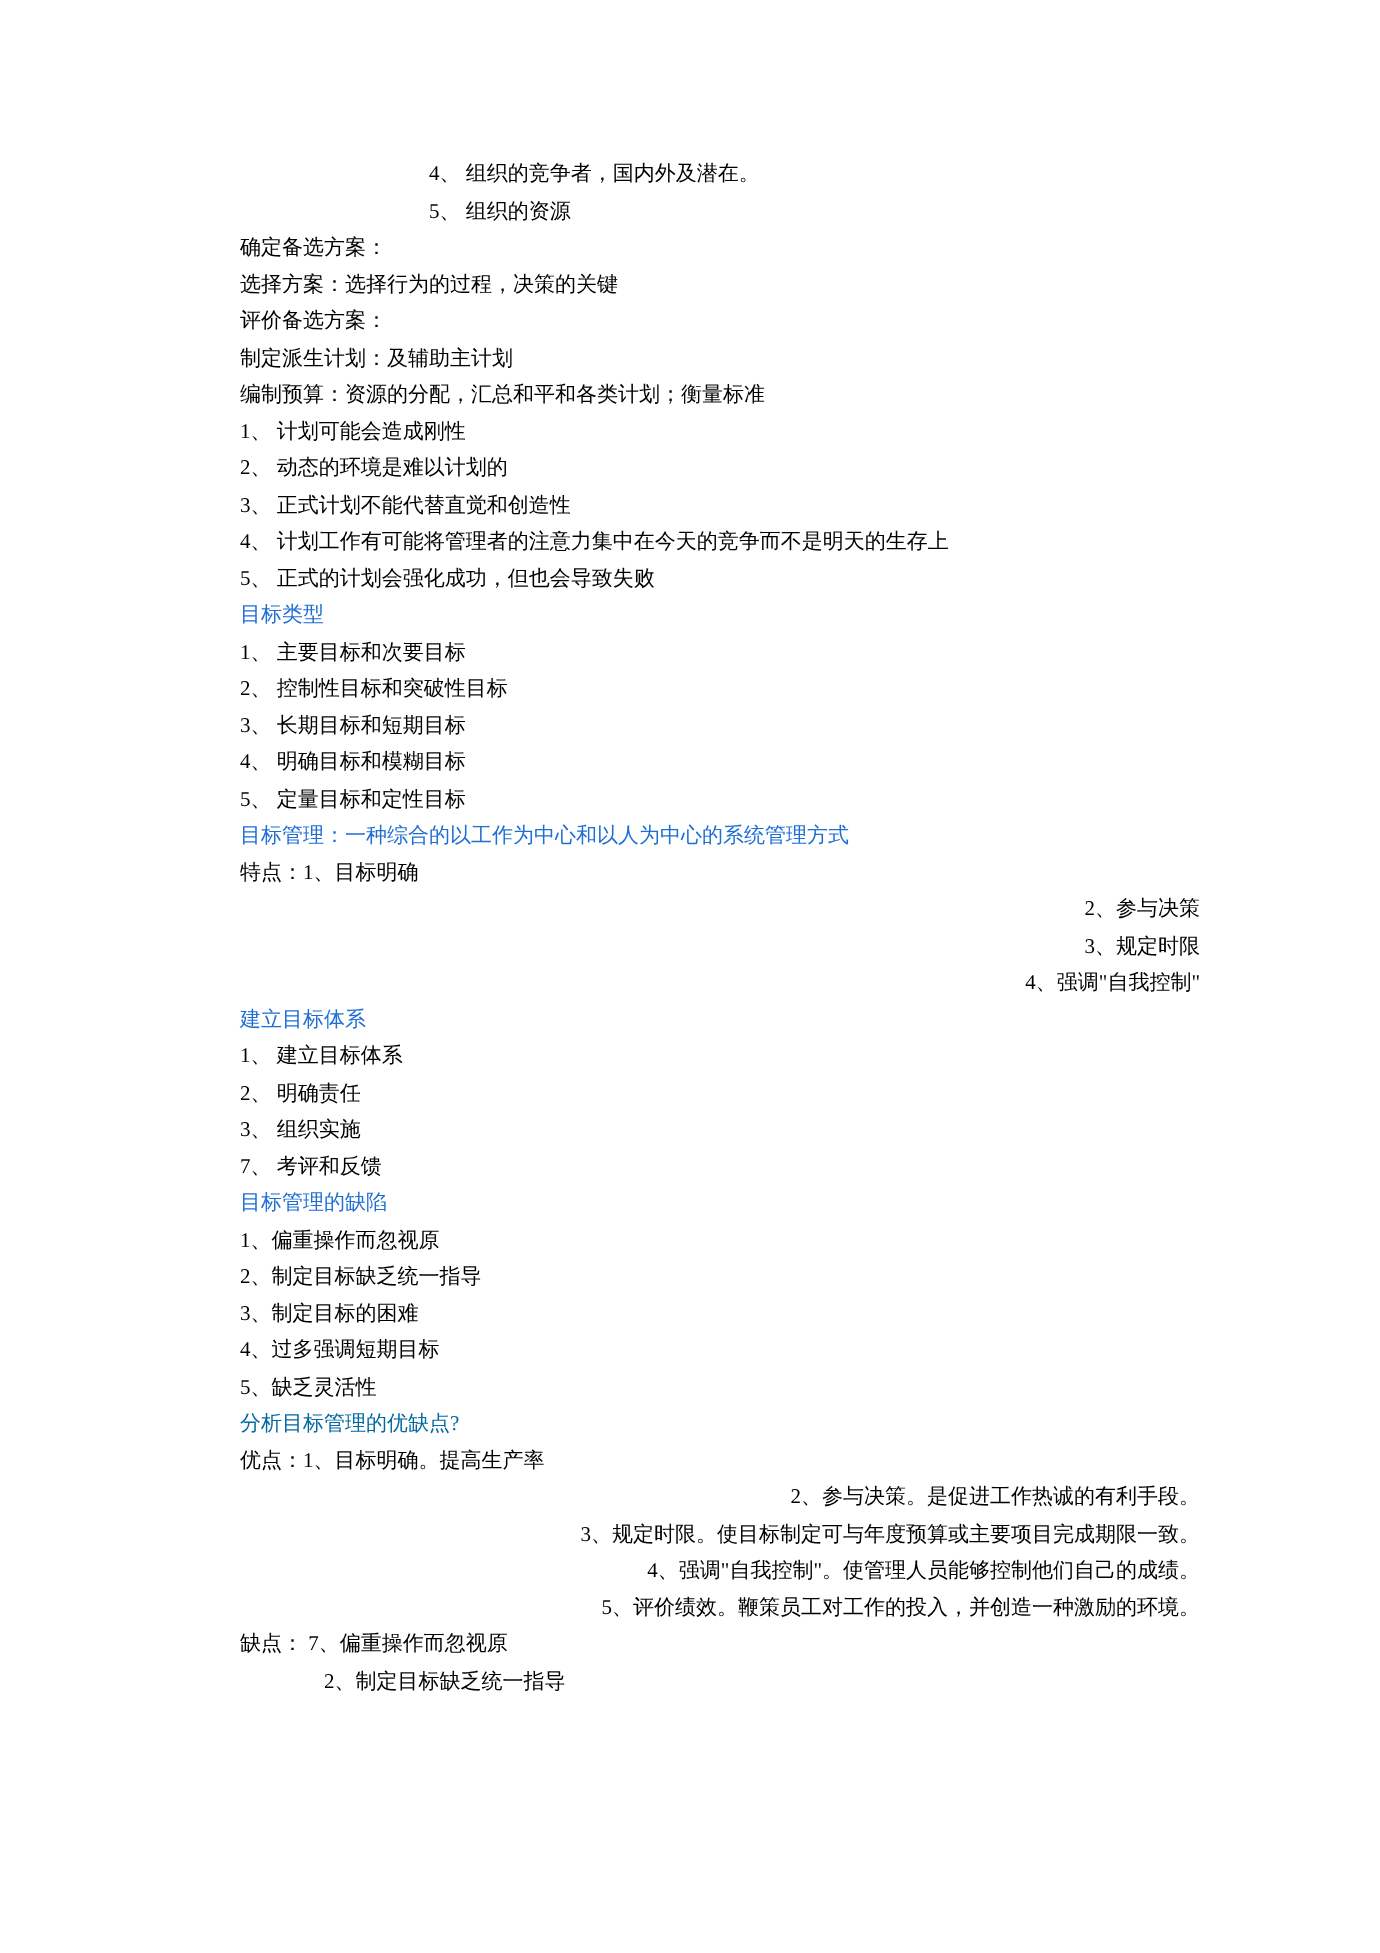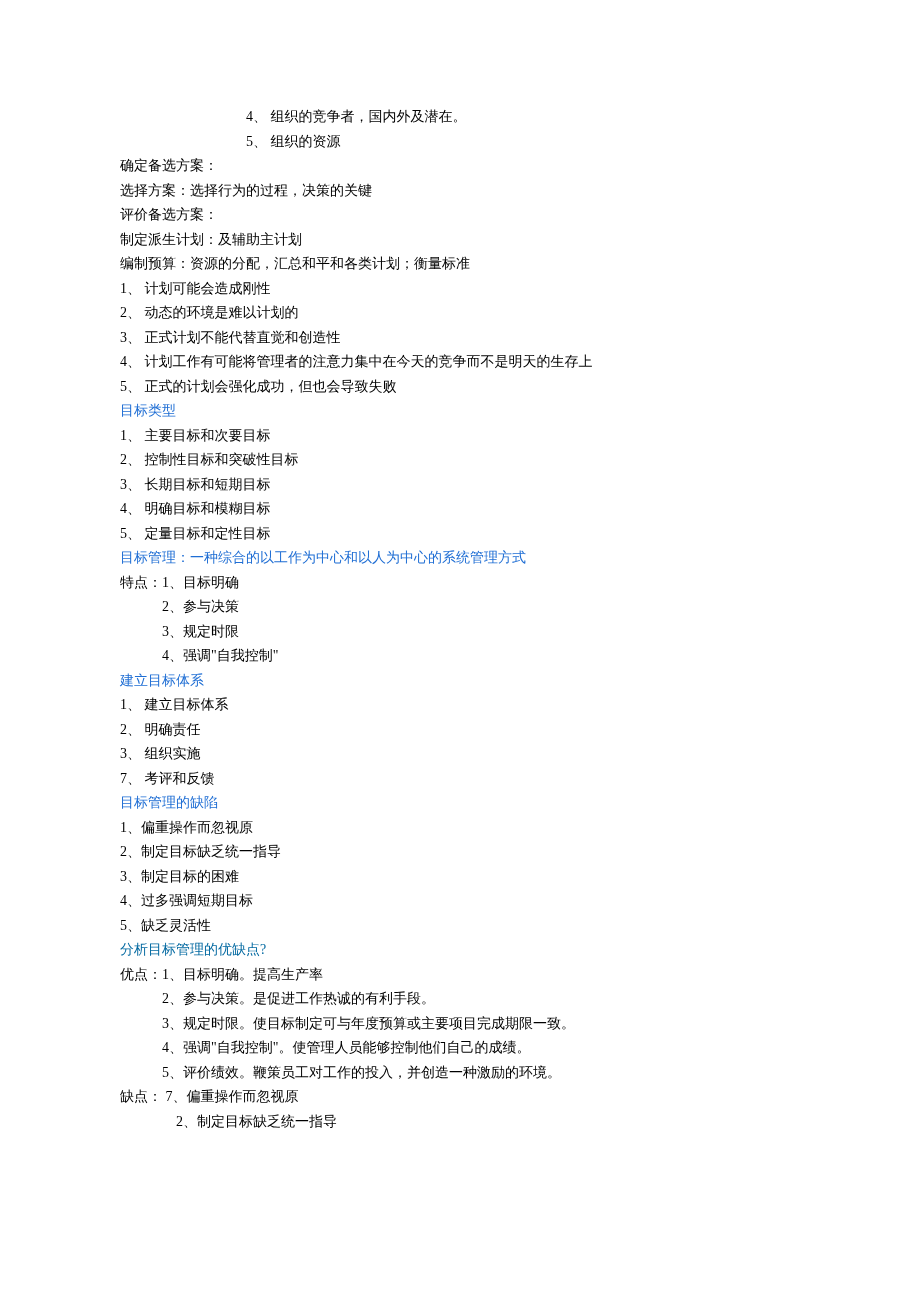--- a/index.html
+++ b/index.html
@@ -6,24 +6,24 @@
     font-family: "SimSun", "宋体", serif;
     font-size: 14px;
     line-height: 1.75;
     color: #000;
     background: #fff;
     margin: 0;
     padding: 105px 120px 60px 120px;
     width: 920px;
     box-sizing: border-box;
   }
-  .line { white-space: pre-wrap; }
+  .line { white-space: pre-wrap; margin-left: 40px; }
   .indent1 { padding-left: 126px; }
   .indent-half { padding-left: 56px; }
-  .indent-qtr { padding-left: 42px; }
+  .indent-qtr { padding-left: 42px; text-align: right; }
   .blue { color: #1f6ed4; }
   .red { color: #0369a1; }
 </style>
 </head>
 <body>
 
 <div>
 
   <div class="line indent1">4、 组织的竞争者，国内外及潜在。</div>
   <div class="line indent1">5、 组织的资源</div>

